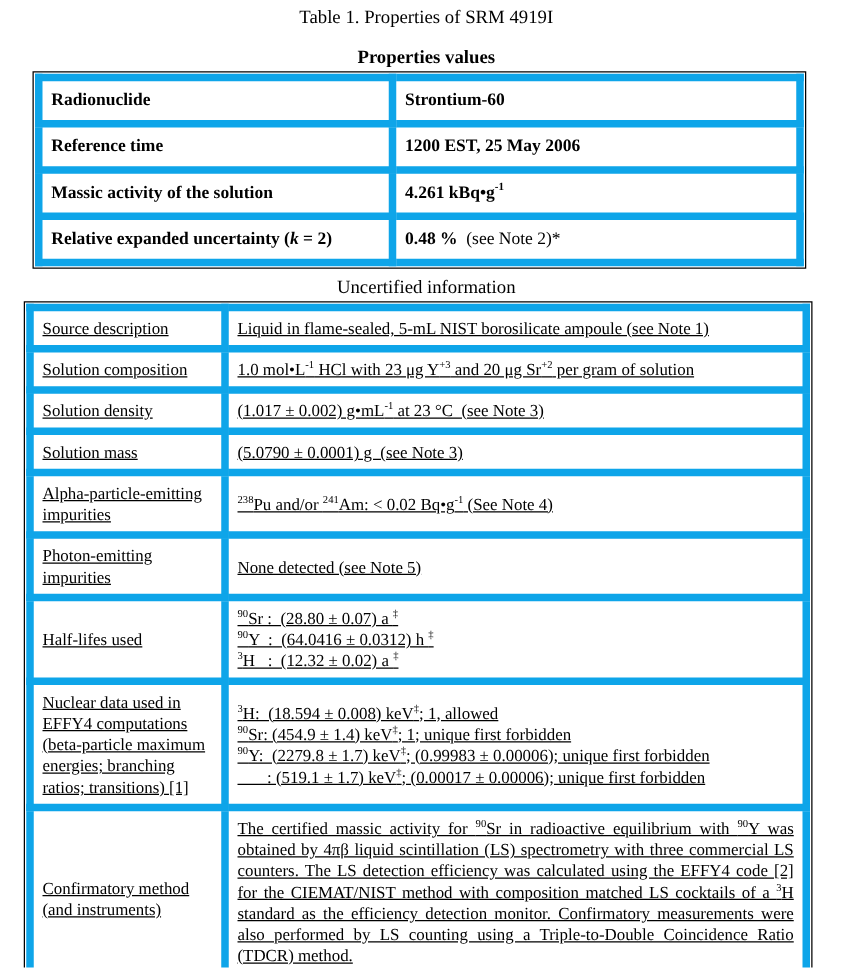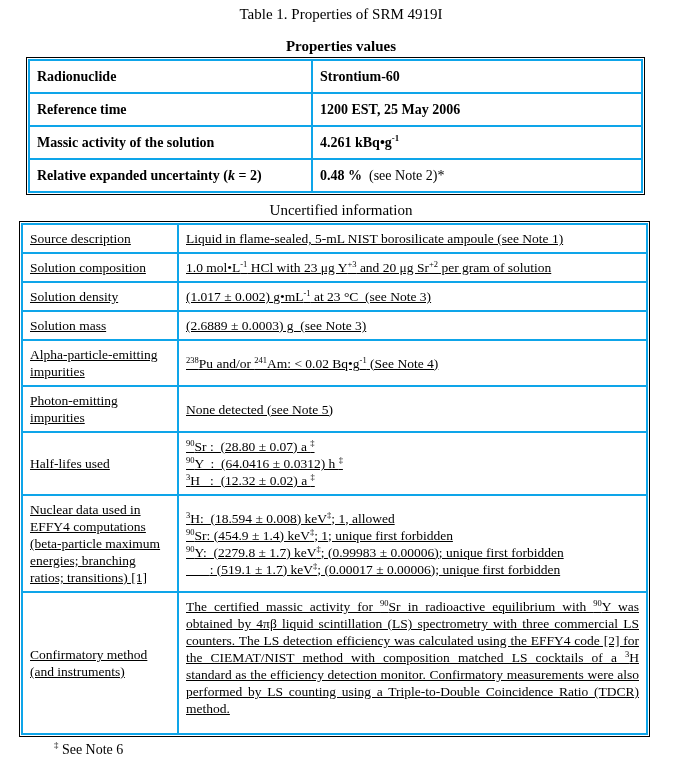--- a/index.html
+++ b/index.html
@@ -30,21 +30,21 @@
     border: 1px solid #000;
     padding: 1px;
     box-sizing: border-box;
     background: #fff;
   }
   .certified-wrap   { margin: 2px 0 0 26px; width: 619px; }
   .uncertified-wrap { margin: 2px 0 0 19px; width: 631px; text-decoration: underline; }
 
   table { border-collapse: collapse; width: 100%; table-layout: fixed; }
   td {
-    border: 2px solid #0ea5e9;
+    border: 6px solid #0ea5e9;
     vertical-align: middle;
     padding: 5px 7px;
   }
 
   
   .certified td {
     font-size: 14px;
     font-weight: bold;
     line-height: 19px;
     padding: 6px 7px;
@@ -133,21 +133,21 @@
         </tr>
         <tr>
           <td class="lab">Solution density</td>
           <td>
             <div class="line">(1.017 ± 0.002) g•mL<sup>-1</sup> at 23 °C  (see Note 3)</div>
           </td>
         </tr>
         <tr>
           <td class="lab">Solution mass</td>
           <td>
-            <div class="line">(2.6889 ± 0.0003) g  (see Note 3)</div>
+            <div class="line">(5.0790 ± 0.0001) g  (see Note 3)</div>
           </td>
         </tr>
         <tr>
           <td class="lab">Alpha-particle-emitting impurities</td>
           <td>
             <div class="line"><sup>238</sup>Pu and/or <sup>241</sup>Am: &lt; 0.02 Bq•g<sup>-1</sup> (See Note 4)</div>
           </td>
         </tr>
         <tr>
           <td class="lab">Photon-emitting impurities</td>

